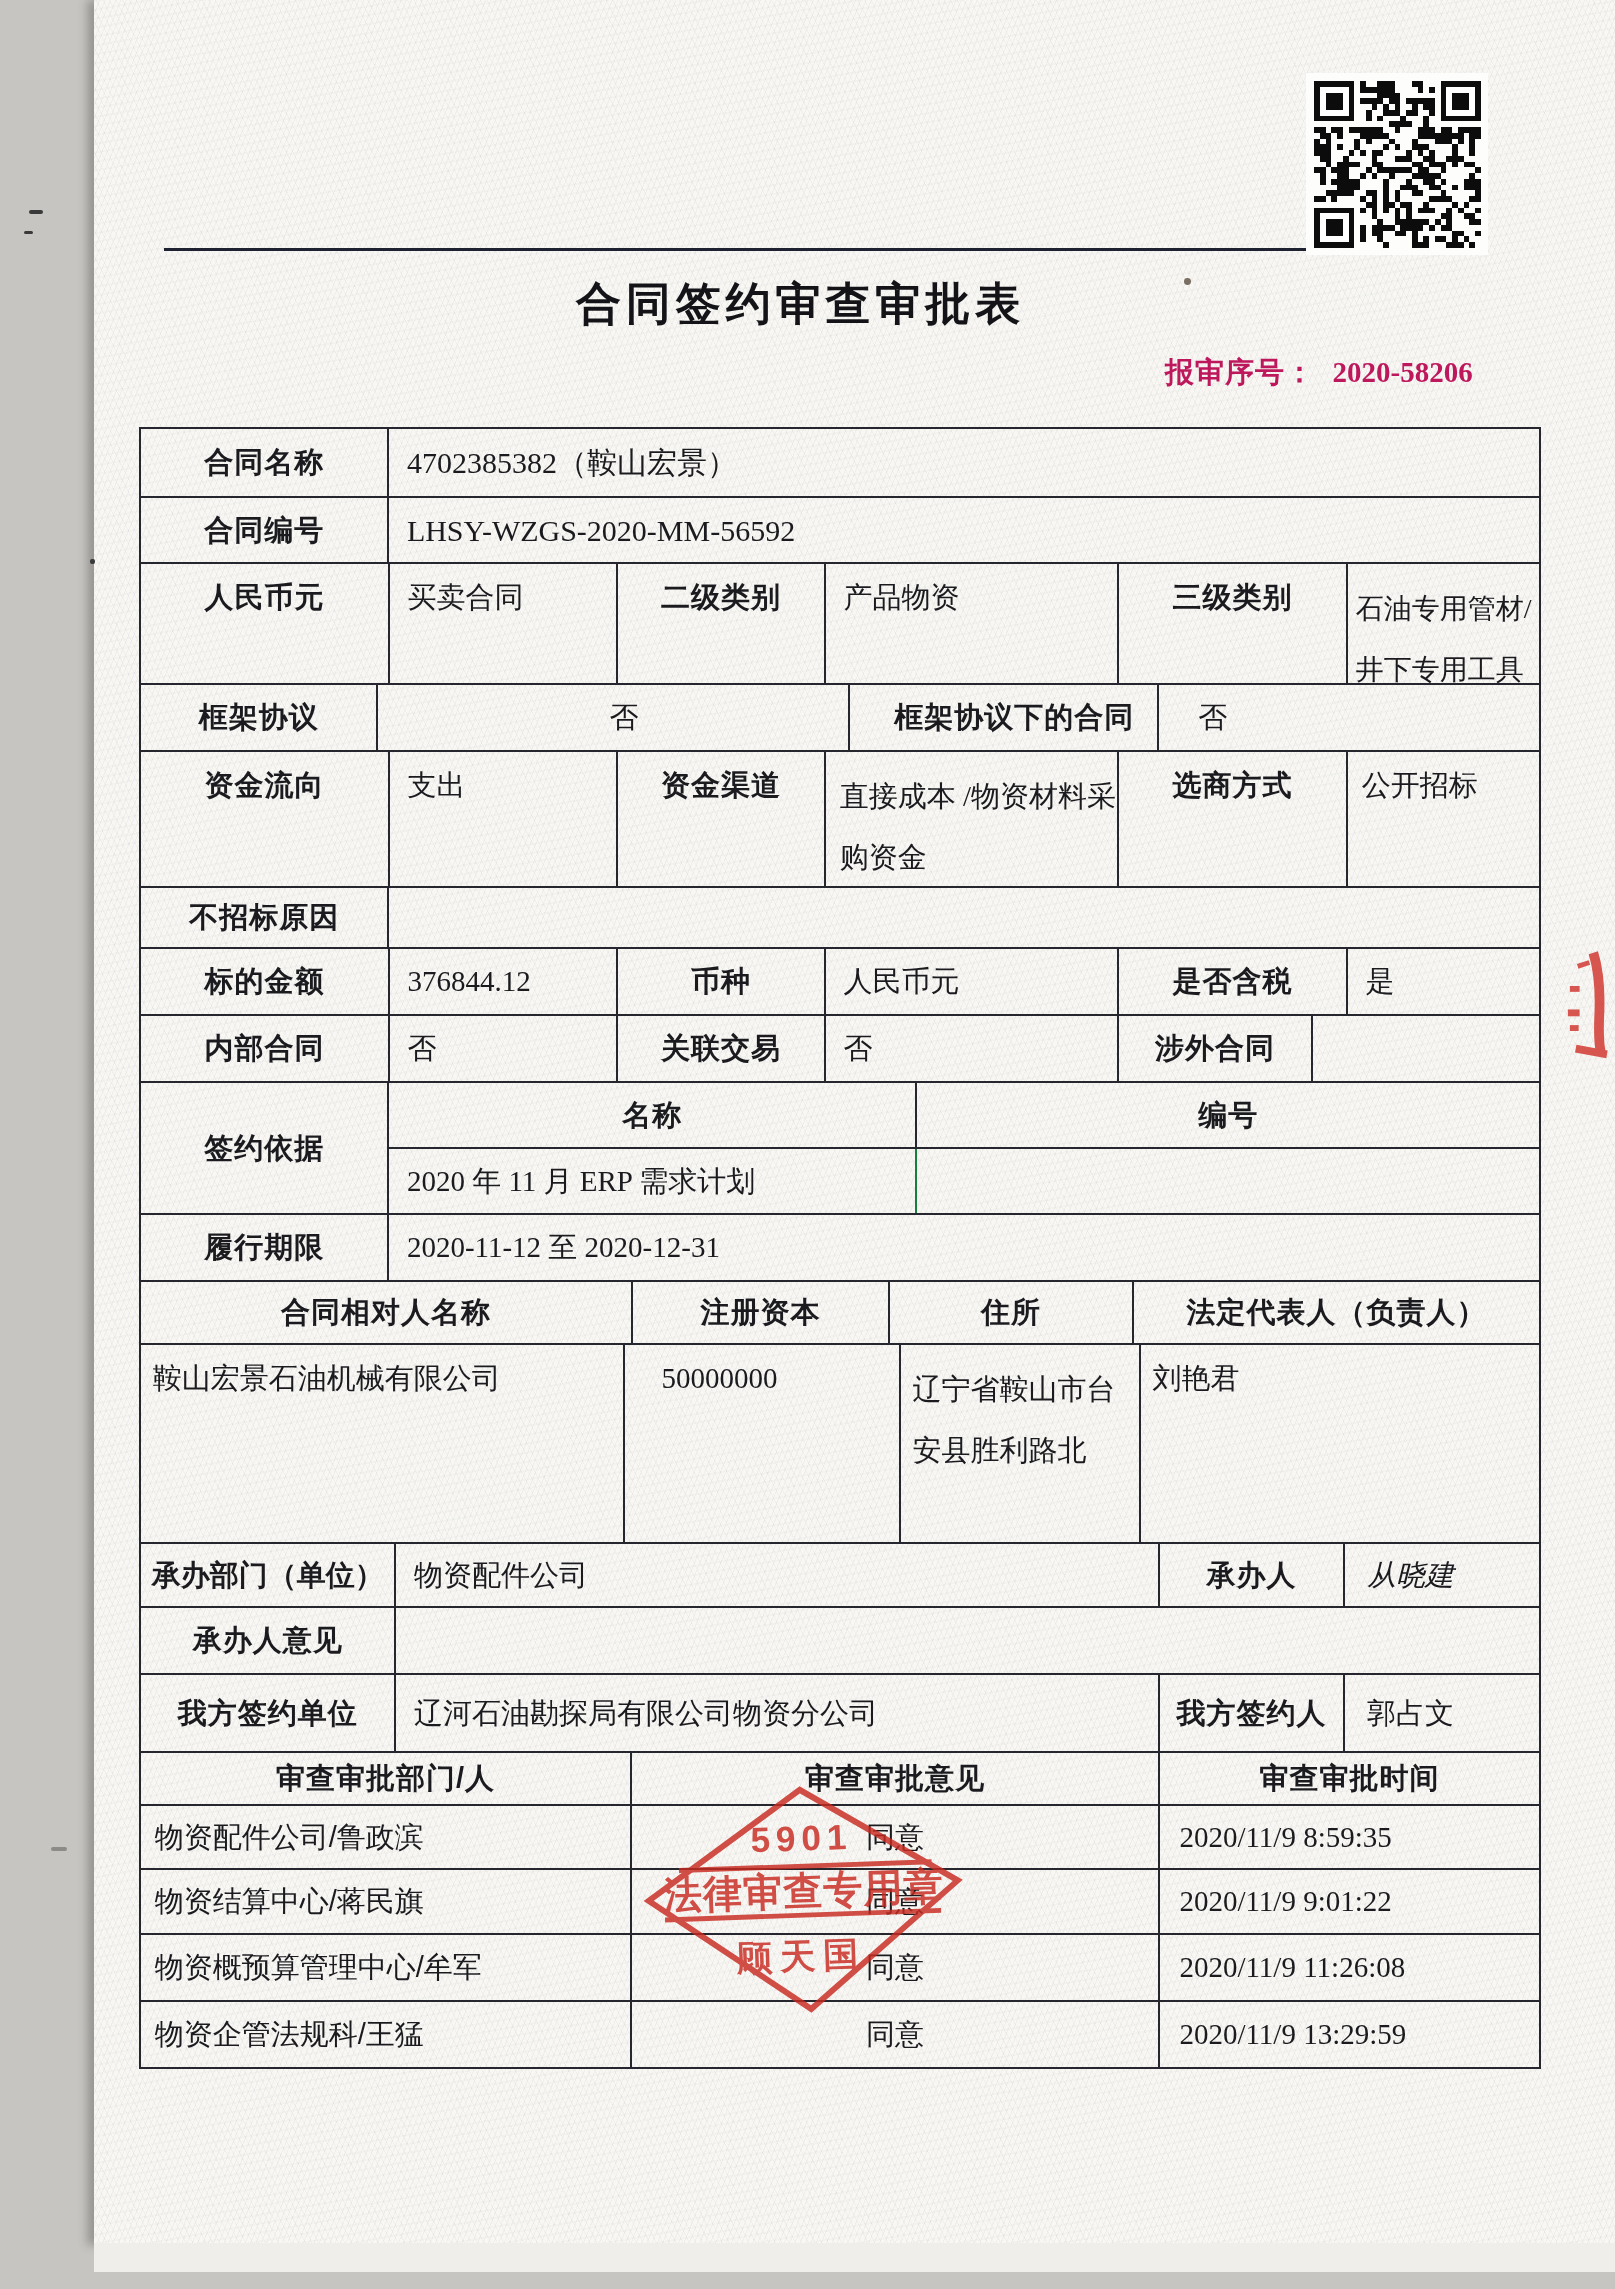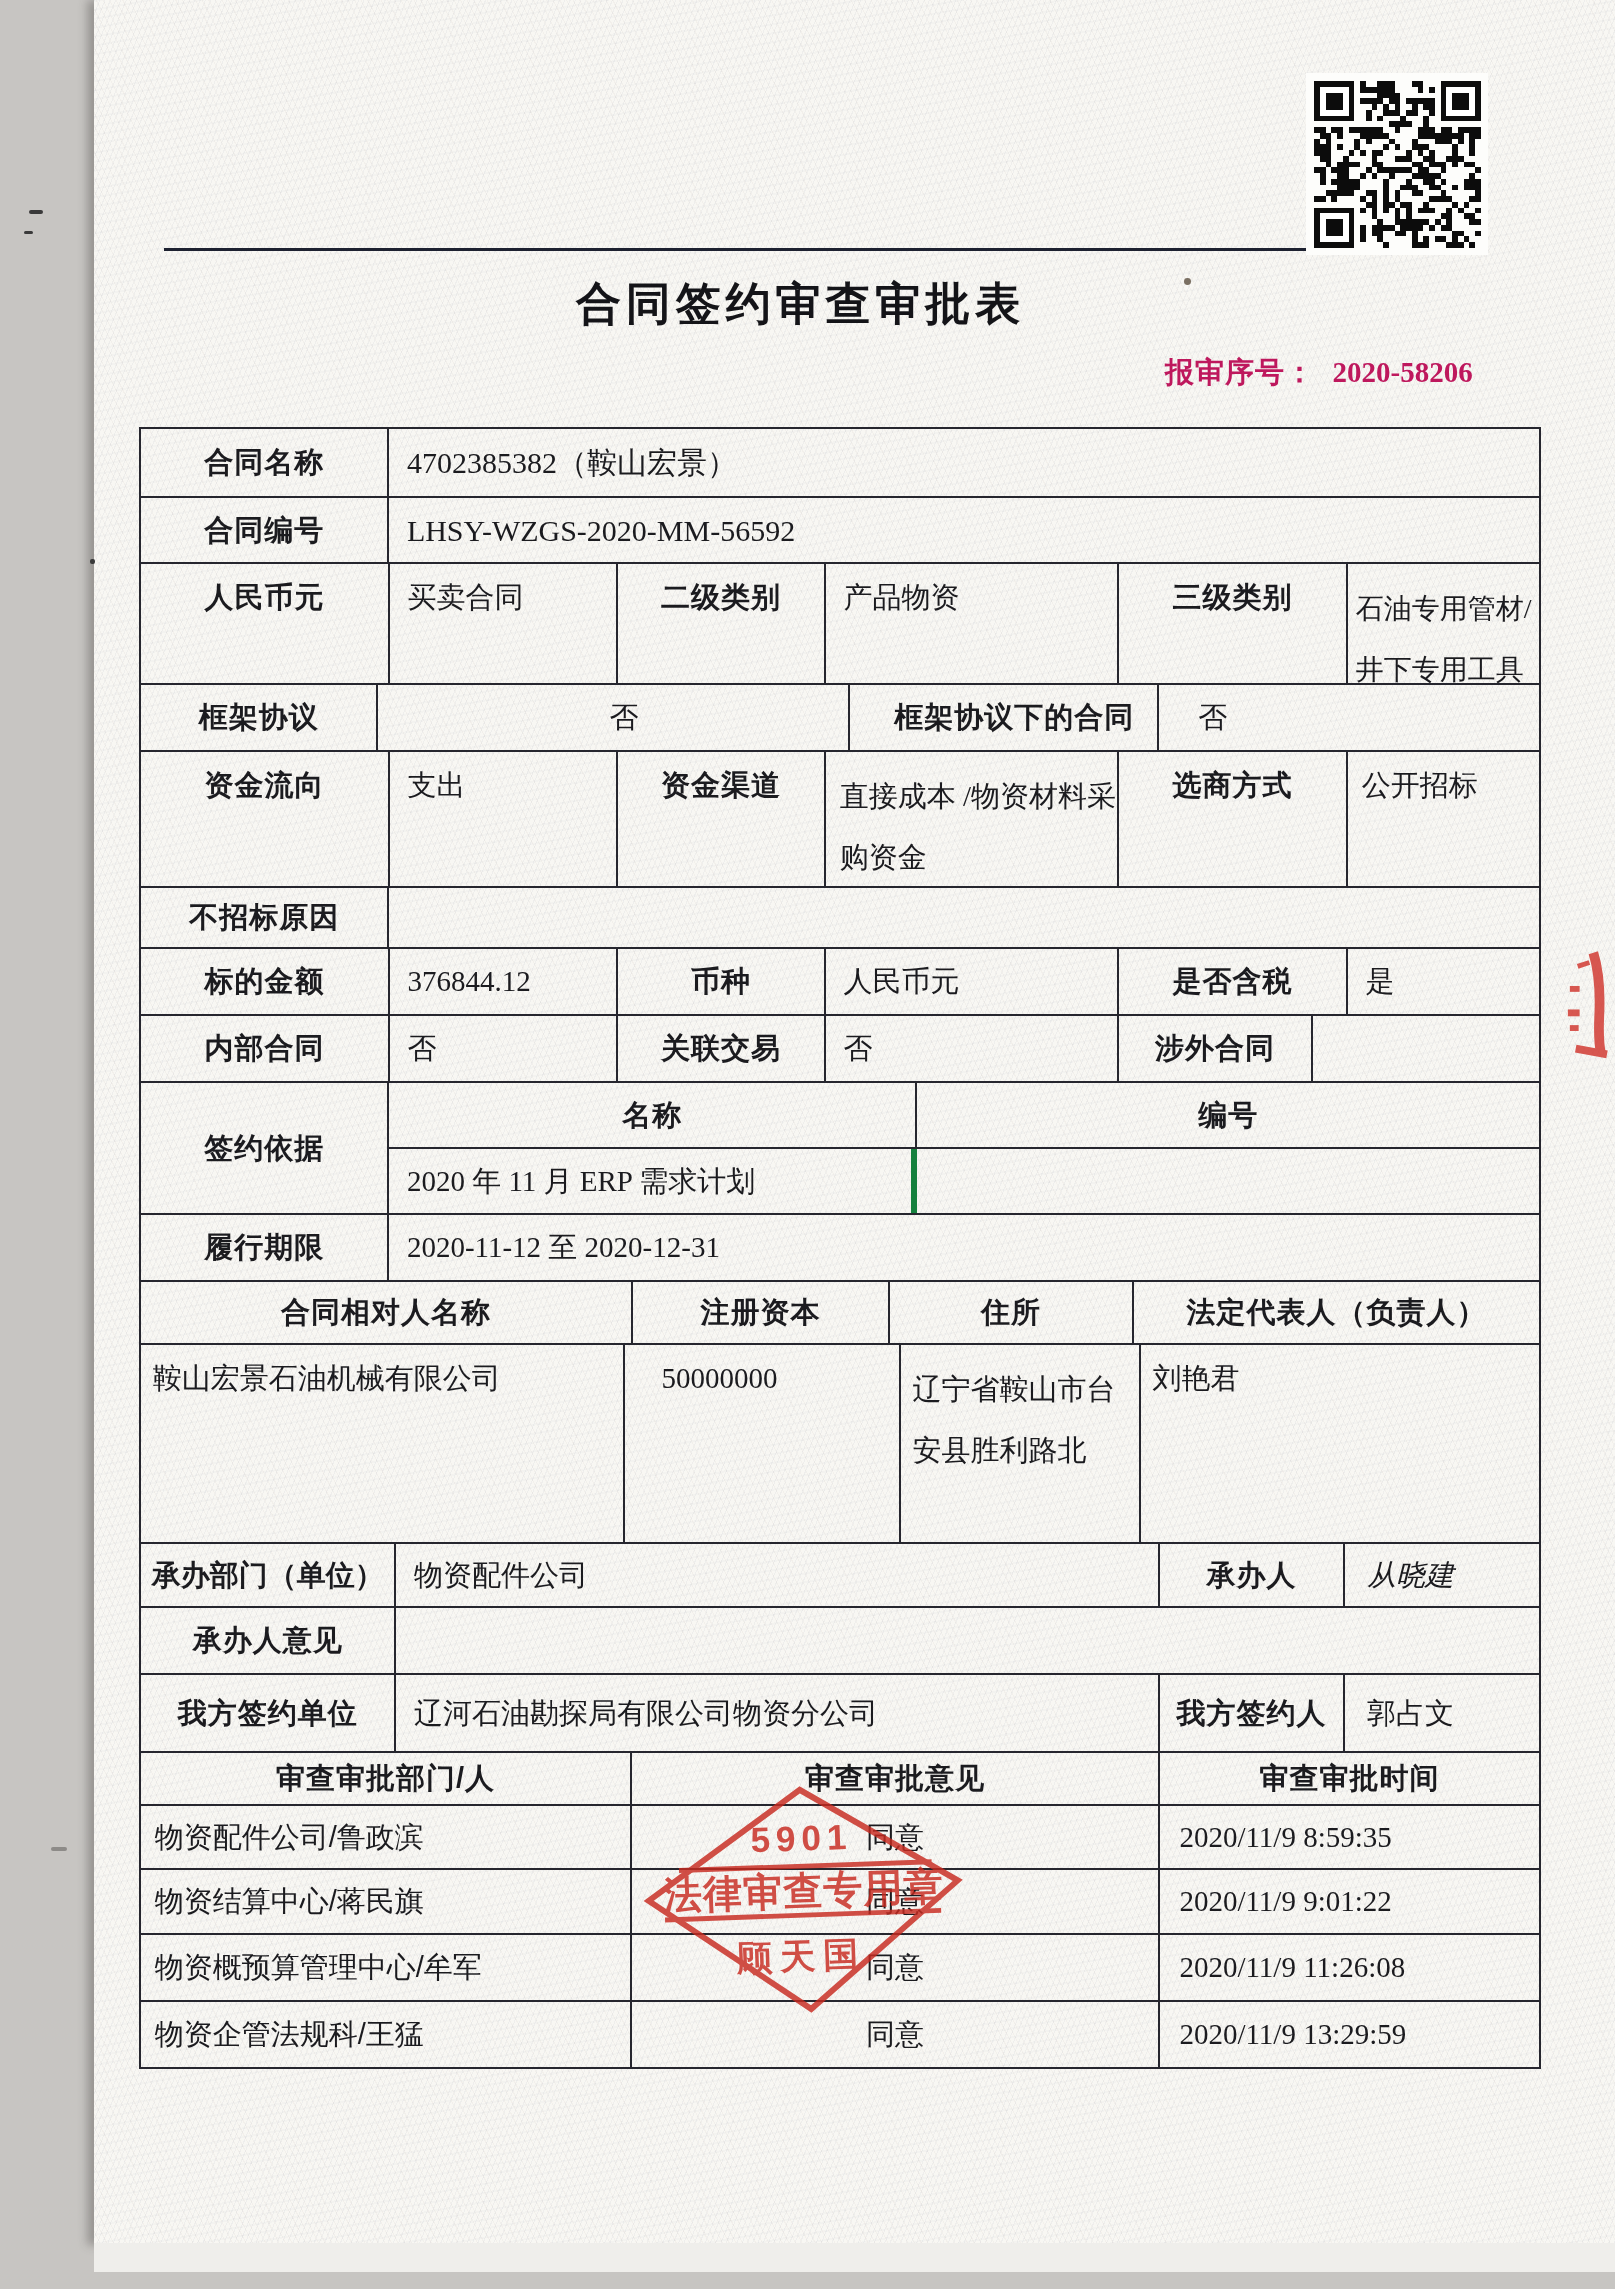--- a/index.html
+++ b/index.html
@@ -454,21 +454,21 @@
     </div>
 
     <div class="row" style="height:132px;">
       <div class="cell lab" style="width:249px;">签约依据</div>
       <div class="cell subgrid" style="width:1153px;border-right:none;">
         <div class="subrow first">
           <div class="cell lab" style="width:529px;border-right:2px solid #26262e;">名称</div>
           <div class="cell lab" style="width:623px;border-right:none;">编号</div>
         </div>
         <div class="subrow">
-          <div class="cell val" style="width:529px;border-right:6px solid #15803d;">2020 年 11 月 ERP 需求计划</div>
+          <div class="cell val" style="width:529px;border-right:2px solid #15803d;">2020 年 11 月 ERP 需求计划</div>
           <div class="cell val" style="width:623px;border-right:none;"></div>
         </div>
       </div>
     </div>
 
     <div class="row" style="height:67px;">
       <div class="cell lab" style="width:249px;">履行期限</div>
       <div class="cell val" style="width:1153px;">2020-11-12 至 2020-12-31</div>
     </div>
 

